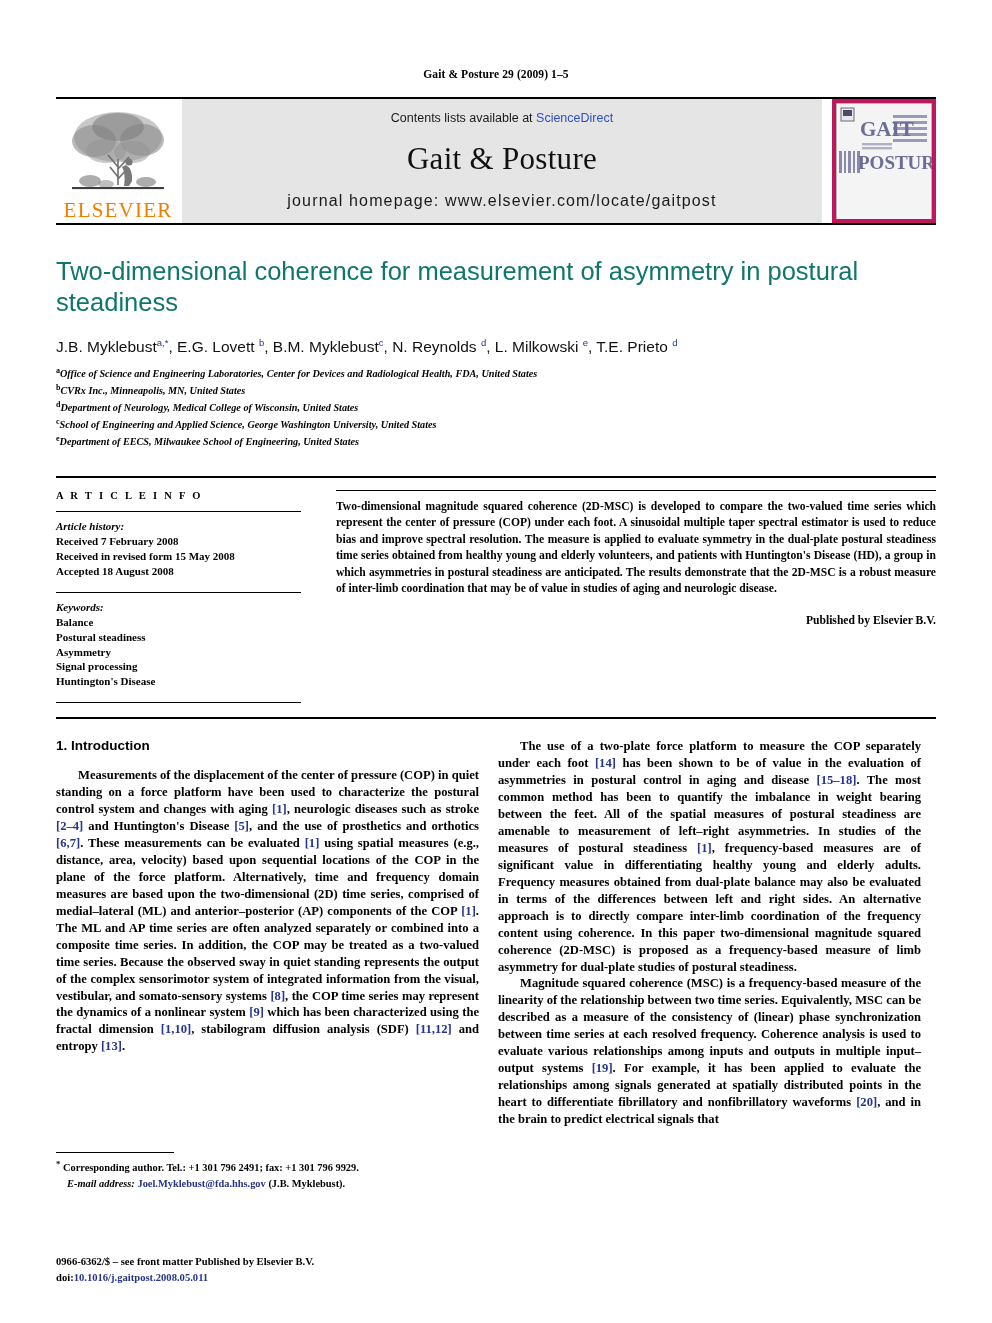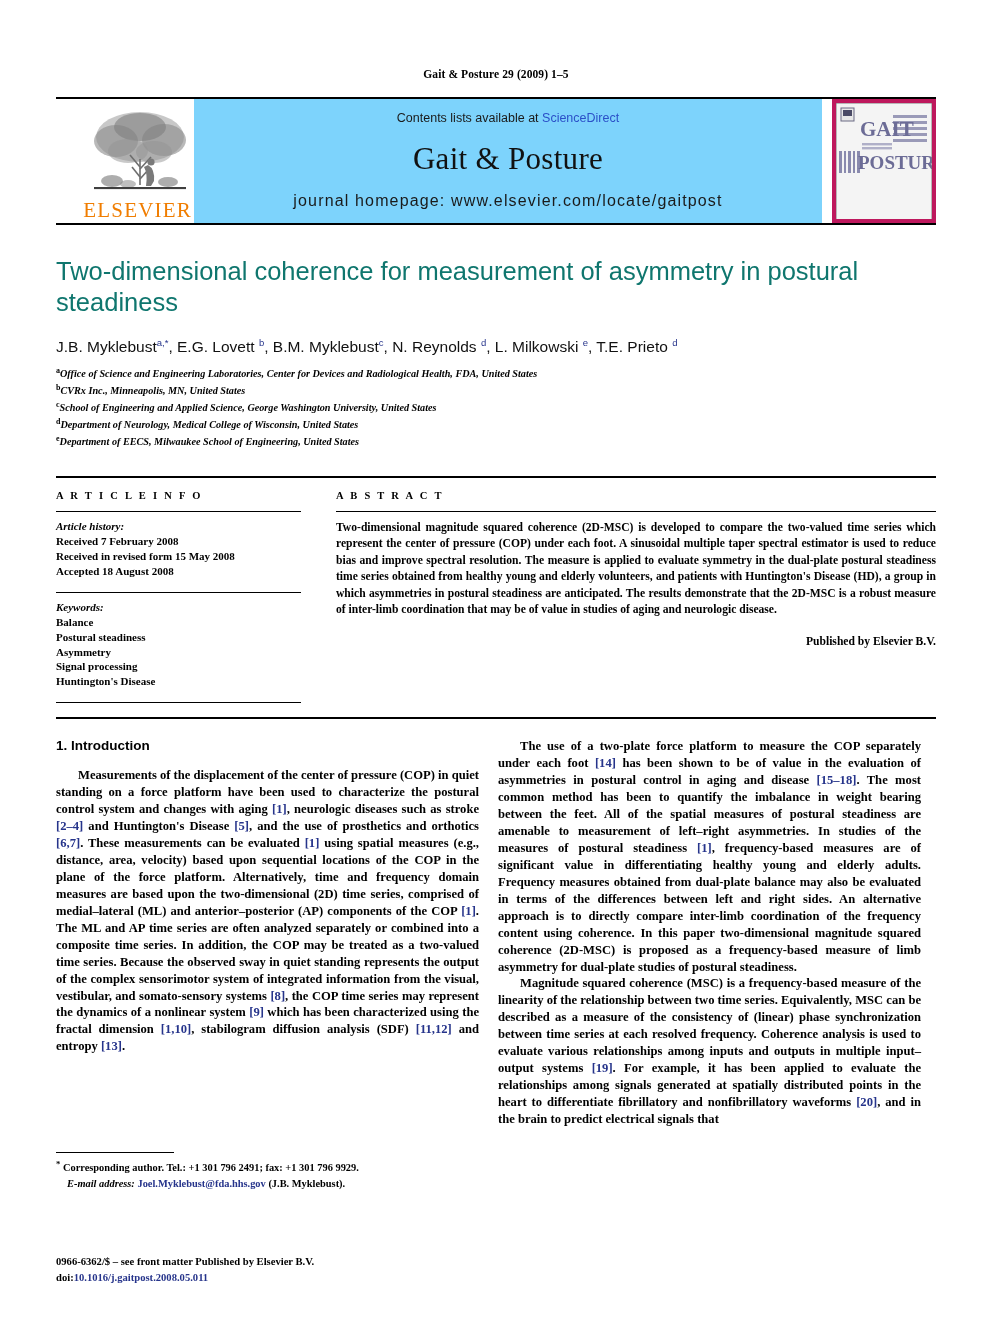--- a/index.html
+++ b/index.html
@@ -39,37 +39,36 @@
     height: 124px;
     display: flex;
     align-items: stretch;
   }
   .elsevier-logo {
     width: 124px;
     flex: 0 0 124px;
     position: relative;
     display: flex;
     flex-direction: column;
-    align-items: flex-end;
+    align-items: center;
     justify-content: flex-end;
     padding-bottom: 2px;
-    margin-left: 12px;
   }
   .tree-wrap { width: 104px; height: 92px; margin-top: 4px; }
   .elsevier-word {
     font-family: "Liberation Serif", serif;
     font-size: 21px;
     letter-spacing: 1.2px;
     color: #f07d00;
     line-height: 1;
     margin-top: 1px;
   }
   .masthead-center {
     flex: 1 1 auto;
-    background: #7dd3fc;
+    background: #e5e5e5;
     position: relative;
     display: flex;
     flex-direction: column;
     justify-content: space-between;
     align-items: center;
     padding: 12px 0 13px 0;
     margin-left: 2px;
   }
   .contents-line {
     font-family: "Liberation Sans", sans-serif;
@@ -308,22 +307,22 @@
     <span><span>E.G. Lovett</span> <sup>b</sup></span>,
     <span><span>B.M. Myklebust</span><sup>c</sup></span>,
     <span><span>N. Reynolds</span> <sup>d</sup></span>,
     <span><span>L. Milkowski</span> <sup>e</sup></span>,
     <span><span>T.E. Prieto</span> <sup>d</sup></span>
   </div>
 
   <div class="affiliations">
     <div><sup>a</sup><span>Office of Science and Engineering Laboratories, Center for Devices and Radiological Health, FDA, United States</span></div>
     <div><sup>b</sup><span>CVRx Inc., Minneapolis, MN, United States</span></div>
+    <div><sup>d</sup><span>Department of Neurology, Medical College of Wisconsin, United States</span></div>
     <div><sup>c</sup><span>School of Engineering and Applied Science, George Washington University, United States</span></div>
-    <div><sup>d</sup><span>Department of Neurology, Medical College of Wisconsin, United States</span></div>
     <div><sup>e</sup><span>Department of EECS, Milwaukee School of Engineering, United States</span></div>
   </div>
 
   <div class="band">
 
     <div class="col-info">
       <div class="sec-label">A R T I C L E   I N F O</div>
       <div class="thin-rule"></div>
       <div class="hist-block">
         <div class="ital">Article history:</div>
@@ -337,21 +336,20 @@
         <div>Balance</div>
         <div>Postural steadiness</div>
         <div>Asymmetry</div>
         <div>Signal processing</div>
         <div>Huntington's Disease</div>
       </div>
       <div class="thin-rule spacer-rule"></div>
     </div>
 
     <div class="col-abstract">
-      <div class="sec-label">A B S T R A C T</div>
       <div class="thin-rule"></div>
       <div class="abstract-body">Two-dimensional magnitude squared coherence (2D-MSC) is developed to compare the two-valued time series which represent the center of pressure (COP) under each foot. A sinusoidal multiple taper spectral estimator is used to reduce bias and improve spectral resolution. The measure is applied to evaluate symmetry in the dual-plate postural steadiness time series obtained from healthy young and elderly volunteers, and patients with Huntington's Disease (HD), a group in which asymmetries in postural steadiness are anticipated. The results demonstrate that the 2D-MSC is a robust measure of inter-limb coordination that may be of value in studies of aging and neurologic disease.</div>
       <div class="abstract-pub">Published by Elsevier B.V.</div>
     </div>
   </div>
 
   <div class="body-rule"></div>
 
   <div class="body-cols">
 

